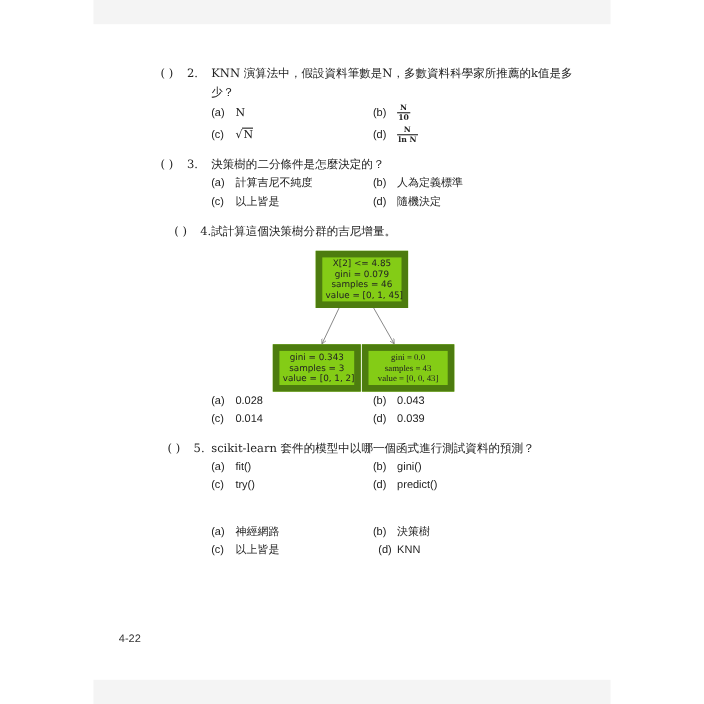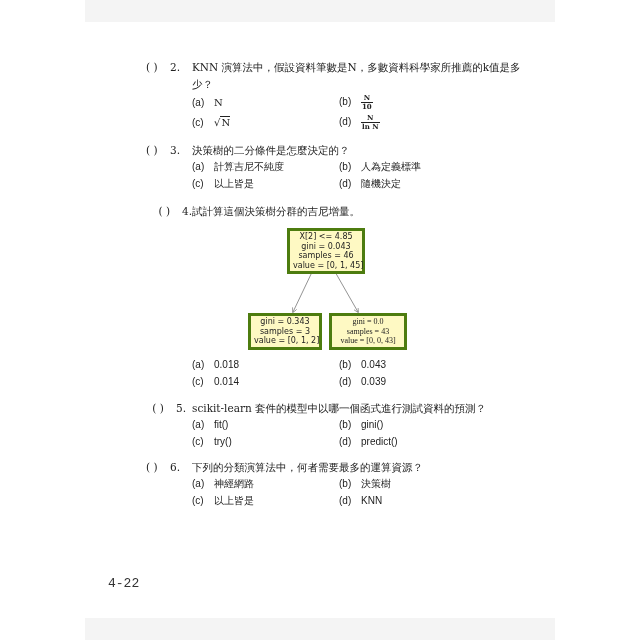--- a/index.html
+++ b/index.html
@@ -101,40 +101,40 @@
     .tree {
       position: absolute;
       left: 240px;
       top: 222px;
       width: 170px;
       height: 130px;
     }
     .tree svg { position: absolute; left: 0; top: 0; }
     .node {
       position: absolute;
-      border: 3px solid #4d7c0f;
-      background: #fef9c3;
+      border: 6px solid #4d7c0f;
+      background: #84cc16;
       font-family: "DejaVu Sans", sans-serif;
       font-size: 8px;
       line-height: 9.5px;
       text-align: center;
       padding: 1px 3px;
       white-space: nowrap;
       color: #222;
     }
     .node.root { left: 47px; top: 6px; width: 66px; }
     .node.left { left: 8px; top: 91px; width: 62px; }
     .node.right { left: 89px; top: 91px; width: 66px; font-family: Liberation Serif, serif; }
 
     .page-number {
       position: absolute;
       left: 108px;
       top: 576px;
-      font-size: 13px;
-      font-family: Liberation Mono, monospace;
+      font-size: 10px;
+      font-family: Liberation Sans, sans-serif;
       color: #333;
     }
   </style>
 </head>
 <body>
 
 <div class="page">
   <div class="band top"></div>
   <div class="band bottom"></div>
 
@@ -181,38 +181,38 @@
       <defs>
         <marker id="arr" markerWidth="6" markerHeight="6" refX="5" refY="3" orient="auto">
           <path d="M0,0 L6,3 L0,6" fill="none" stroke="#777" stroke-width="0.8"></path>
         </marker>
       </defs>
       <line x1="73" y1="48" x2="53" y2="90" stroke="#777" stroke-width="0.8" marker-end="url(#arr)"></line>
       <line x1="94" y1="48" x2="118" y2="90" stroke="#777" stroke-width="0.8" marker-end="url(#arr)"></line>
     </svg>
     <div class="node root">
       <div>X[2] &lt;= 4.85</div>
-      <div>gini = 0.043</div>
+      <div>gini = 0.079</div>
       <div>samples = 46</div>
       <div>value = [0, 1, 45]</div>
     </div>
     <div class="node left">
       <div>gini = 0.343</div>
       <div>samples = 3</div>
       <div>value = [0, 1, 2]</div>
     </div>
     <div class="node right">
       <div>gini = 0.0</div>
       <div>samples = 43</div>
       <div>value = [0, 0, 43]</div>
     </div>
   </div>
 
   <div class="opt col-a" style="top:358px;">
-    <span class="lbl">(a)</span><span>0.018</span>
+    <span class="lbl">(a)</span><span>0.028</span>
   </div>
   <div class="opt col-b" style="top:358px;">
     <span class="lbl">(b)</span><span>0.043</span>
   </div>
   <div class="opt col-a" style="top:375px;">
     <span class="lbl">(c)</span><span>0.014</span>
   </div>
   <div class="opt col-b" style="top:375px;">
     <span class="lbl">(d)</span><span>0.039</span>
   </div>
@@ -226,30 +226,27 @@
   <div class="opt col-b" style="top:418px;">
     <span class="lbl">(b)</span><span>gini()</span>
   </div>
   <div class="opt col-a" style="top:435px;">
     <span class="lbl">(c)</span><span>try()</span>
   </div>
   <div class="opt col-b" style="top:435px;">
     <span class="lbl">(d)</span><span>predict()</span>
   </div>
 
-  <div class="q-line" style="top:460px;">
-    <span class="paren">(   )</span><span class="qnum">6.</span><span class="qtext">下列的分類演算法中，何者需要最多的運算資源？</span>
-  </div>
   <div class="opt col-a" style="top:477px;">
     <span class="lbl">(a)</span><span>神經網路</span>
   </div>
   <div class="opt col-b" style="top:477px;">
     <span class="lbl">(b)</span><span>決策樹</span>
   </div>
   <div class="opt col-a" style="top:494px;">
     <span class="lbl">(c)</span><span>以上皆是</span>
   </div>
-  <div class="opt col-b" style="top:494px;">
+  <div class="opt col-b" style="top:494px;text-align:center;">
     <span class="lbl">(d)</span><span>KNN</span>
   </div>
 
   <div class="page-number">4-22</div>
 </div>
 
 </body></html>

